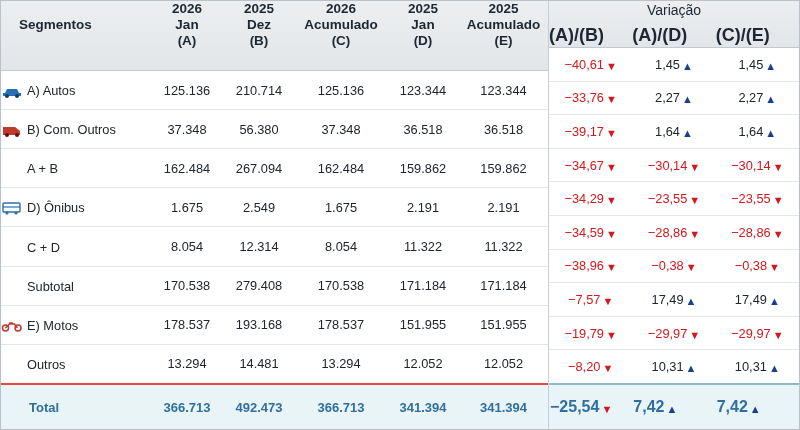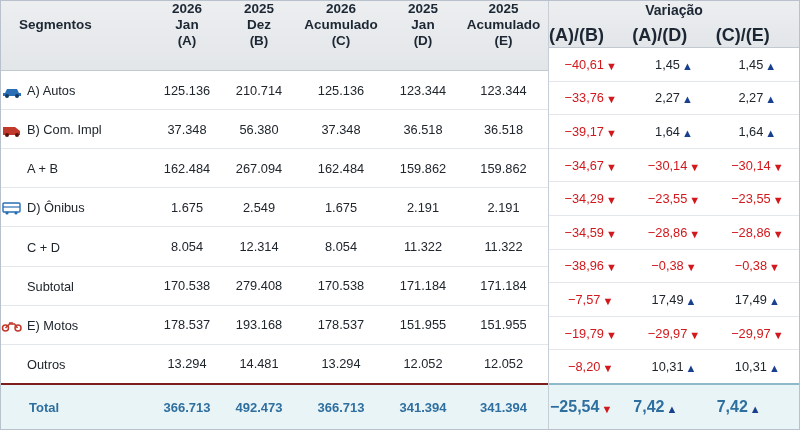--- a/index.html
+++ b/index.html
@@ -109,21 +109,21 @@
   }
   
   .rows tr td {
     border-bottom: 1px solid #e3e6ea;
   }
   .rows tr:last-child td {
     border-bottom: none;
   }
   .total-row {
     background: #e9f4f7;
-    border-top: 2px solid #7f1d1d;
+    border-top: 2px solid #ef4444;
   }
   .total-row td {
     height: 42px;
     font-weight: bold;
     color: #2f6f9f;
     font-size: 13px;
     vertical-align: middle;
   }
   .total-row td.lbl {
     padding-left: 28px;
@@ -138,21 +138,21 @@
     height: 70px;
     box-sizing: border-box;
     border-bottom: 1px solid #c3c9d0;
     display: flex;
     flex-direction: column;
     justify-content: center;
   }
   .var-title {
     text-align: center;
     font-size: 14px;
-    font-weight: bold;
+    font-weight: normal;
     color: #1c2733;
     margin-bottom: 7px;
   }
   .var-subs {
     display: flex;
   }
   .var-subs div {
     flex: 1;
     font-size: 18px;
     font-weight: bold;
@@ -282,21 +282,21 @@
             </tr>
 
             <tr>
               <td class="lbl">
                 <span class="ic icwrap">
                   <svg width="22" height="14" viewBox="0 0 22 14">
                       <path d="M2 4h12l5 4v4H2z" fill="#c0392b"></path>
                       <circle cx="6" cy="12" r="2" fill="#5a1410"></circle>
                       <circle cx="16" cy="12" r="2" fill="#5a1410"></circle>
                     </svg>
-                </span><span class="txt">B) Com. Impl</span>
+                </span><span class="txt">B) Com. Outros</span>
               </td>
               <td class="num">37.348</td>
               <td class="num">56.380</td>
               <td class="num">37.348</td>
               <td class="num">36.518</td>
               <td class="num">36.518</td>
             </tr>
 
             <tr>
               <td class="lbl indent">

